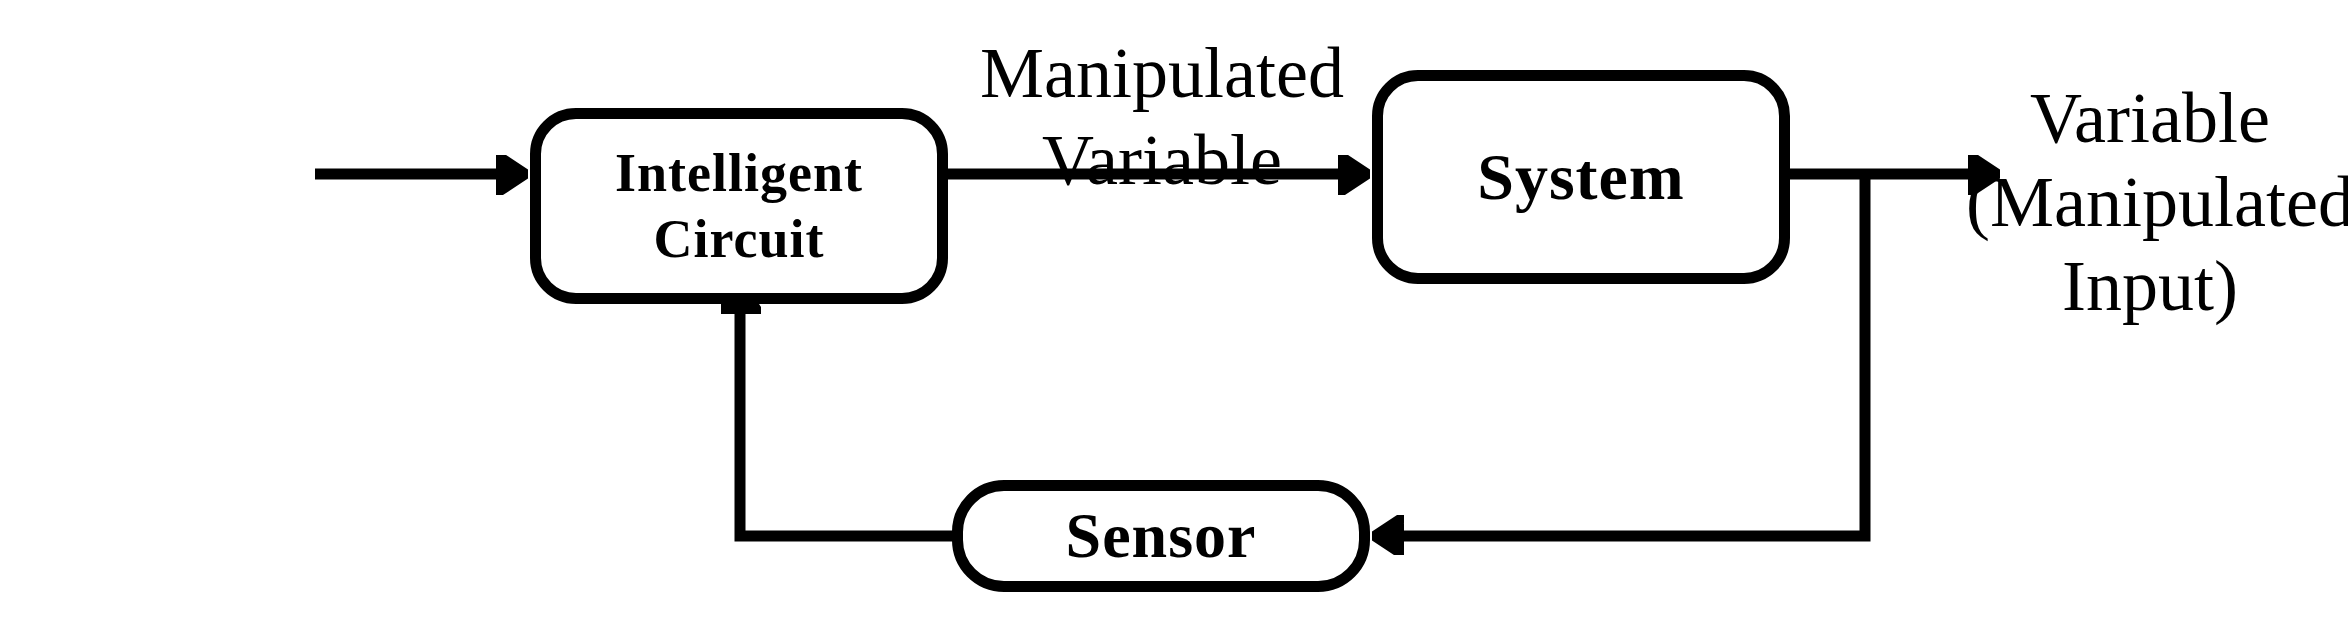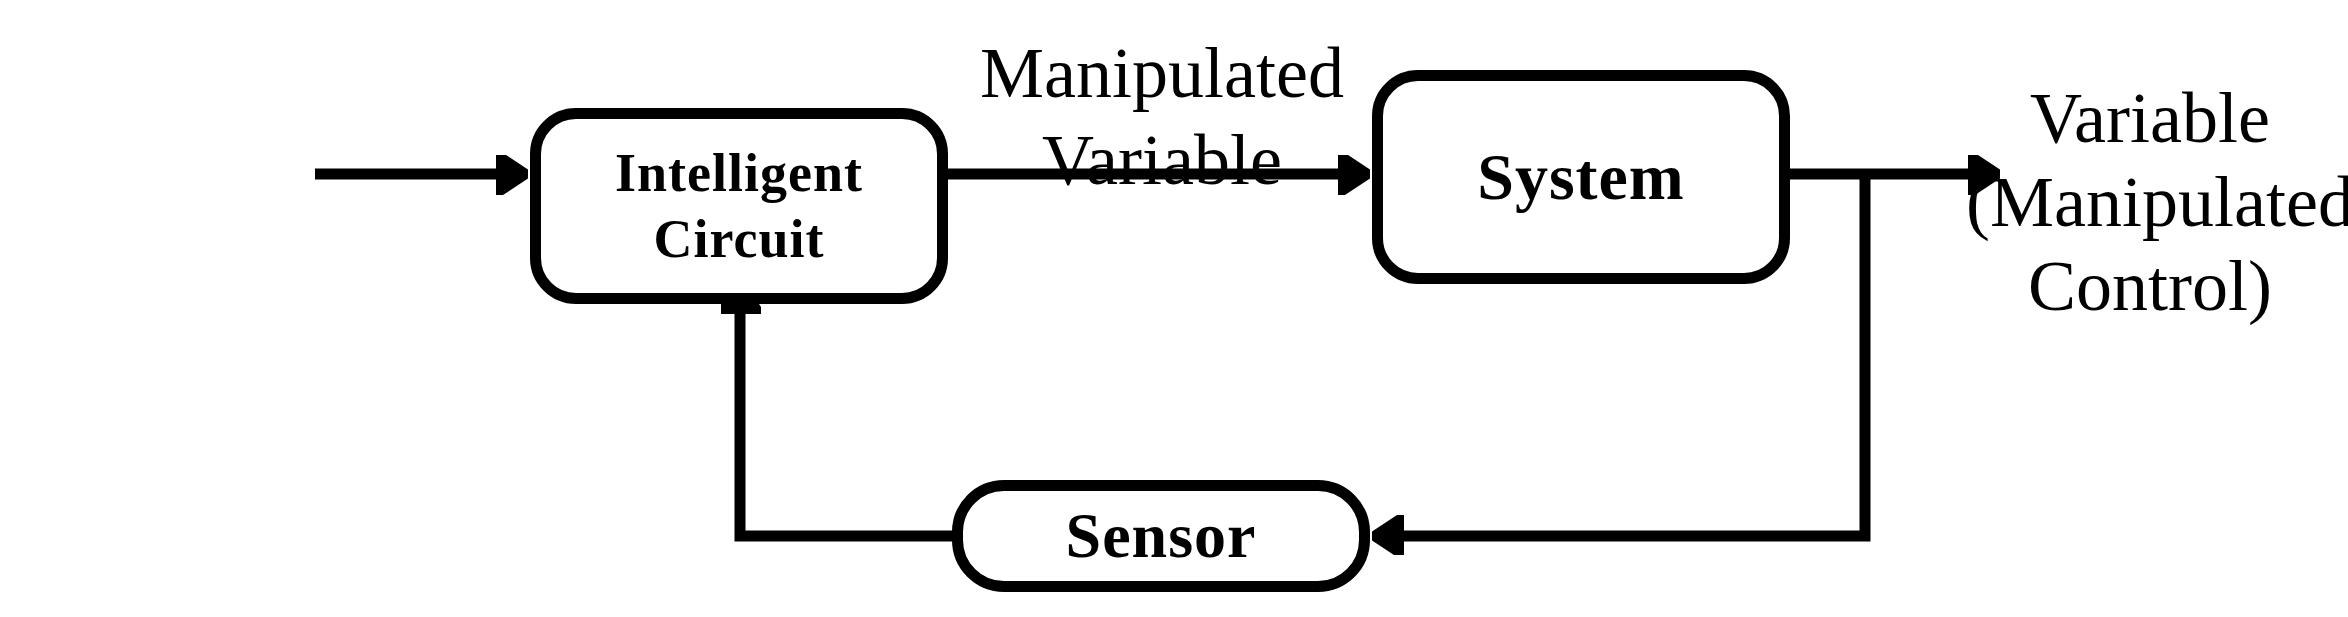--- a/index.html
+++ b/index.html
@@ -123,16 +123,16 @@
 
 
   <div class="flabel label-manipulated">
     <span>Manipulated</span>
     <span>Variable</span>
   </div>
 
   <div class="flabel label-response">
     <span>Variable</span>
     <span>(Manipulated</span>
-    <span>Control)</span>
+    <span>Input)</span>
   </div>
 
 </div>
 
 </body></html>

